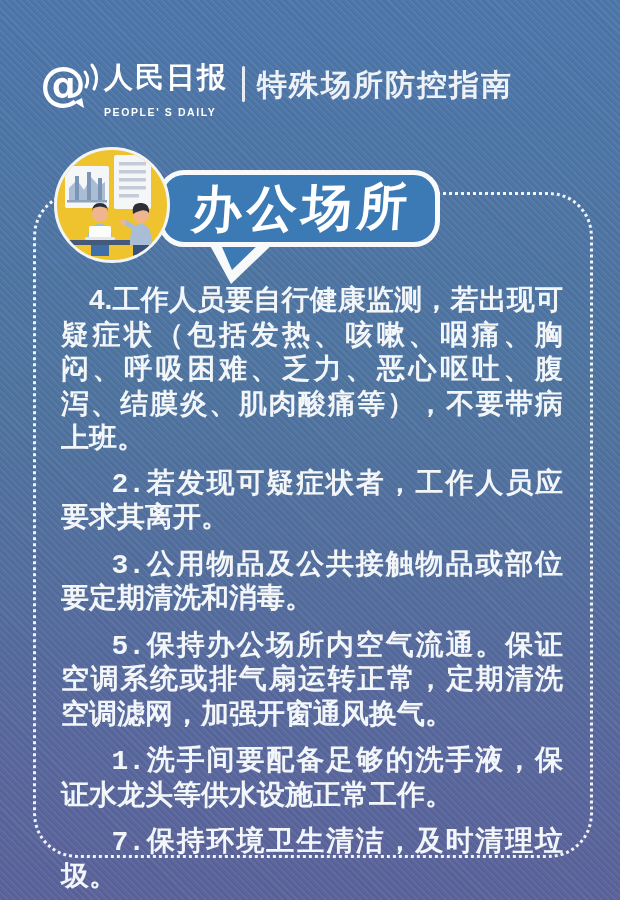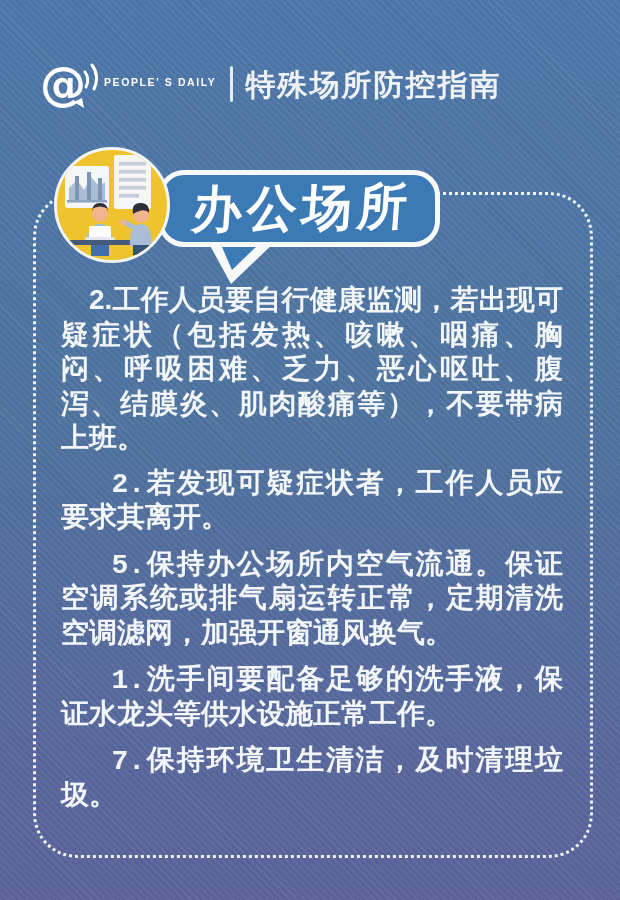--- a/index.html
+++ b/index.html
@@ -87,30 +87,32 @@
   <div class="header">
     <div class="logo-mark">
       <svg width="62" height="62" viewBox="0 0 62 62">
         <text x="0" y="48" font-family="'DejaVu Sans',sans-serif" font-size="46" font-weight="bold" fill="#ffffff">@</text>
         <path d="M45 20 q5 7 1 15" stroke="#ffffff" stroke-width="3" fill="none" stroke-linecap="round"></path>
         <path d="M52 13 q8 11 2 24" stroke="#ffffff" stroke-width="3" fill="none" stroke-linecap="round"></path>
         <path d="M34 50 l10 6 l-2 -10 z" fill="#ffffff"></path>
       </svg>
     </div>
     <div class="brand">
+      <div class="brand-cn">人民日报</div>
       <div class="brand-en">PEOPLE' S DAILY</div>
     </div>
     <div class="header-divider"></div>
     <div class="header-subtitle">特殊场所防控指南</div>
   </div>
 
   <div class="panel">
     <div class="guidelines">
-      <p class="indent-1">2.工作人员要自行健康监测，若出现可疑症状（包括发热、咳嗽、咽痛、胸闷、呼吸困难、乏力、恶心呕吐、腹泻、结膜炎、肌肉酸痛等），不要带病上班。</p>
+      <p class="indent-1">4.工作人员要自行健康监测，若出现可疑症状（包括发热、咳嗽、咽痛、胸闷、呼吸困难、乏力、恶心呕吐、腹泻、结膜炎、肌肉酸痛等），不要带病上班。</p>
       <p class="indent-2">2.若发现可疑症状者，工作人员应要求其离开。</p>
+      <p class="indent-2">3.公用物品及公共接触物品或部位要定期清洗和消毒。</p>
       <p class="indent-2">5.保持办公场所内空气流通。保证空调系统或排气扇运转正常，定期清洗空调滤网，加强开窗通风换气。</p>
       <p class="indent-2">1.洗手间要配备足够的洗手液，保证水龙头等供水设施正常工作。</p>
       <p class="indent-2">7.保持环境卫生清洁，及时清理垃圾。</p>
     </div>
   </div>
 
   <div class="banner">
 
     <svg class="bubble-tail" width="80" height="46" viewBox="0 0 80 46">
       <polygon points="2,0 72,0 26,44" fill="#f7f9fb"></polygon>

